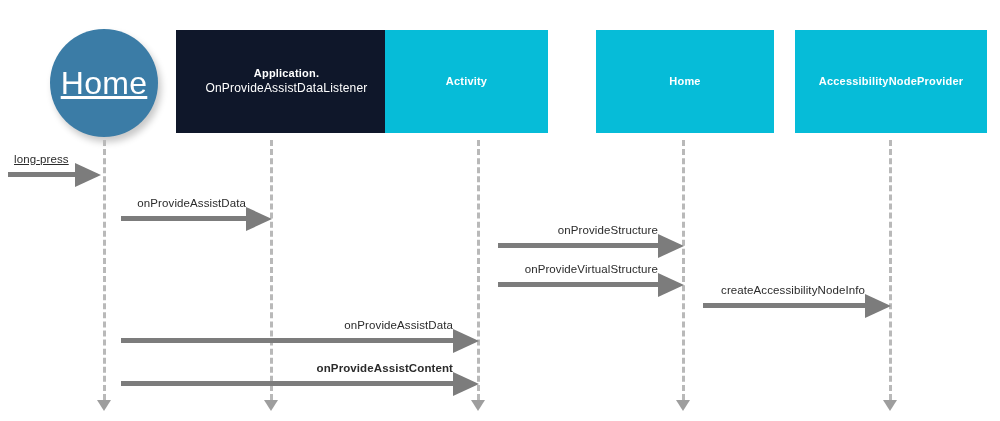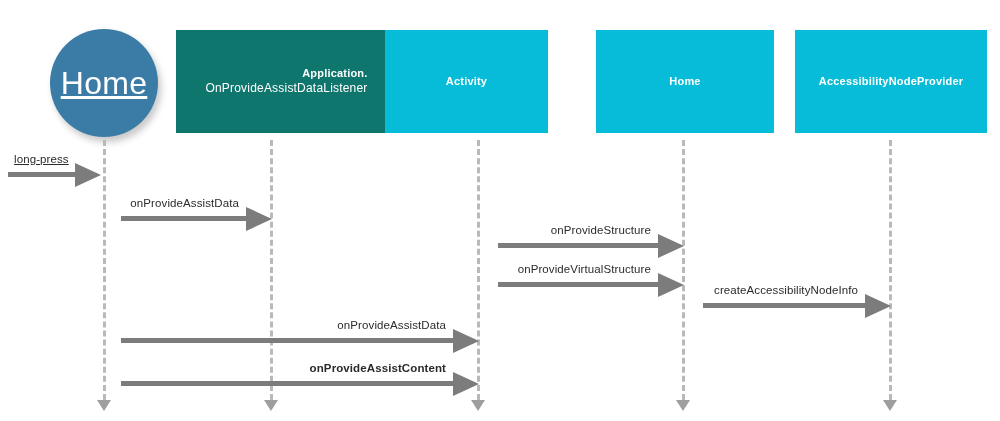--- a/index.html
+++ b/index.html
@@ -101,34 +101,34 @@
     border-left: 26px solid #7c7c7c;
   }
   .msg .msg-label {
     position: absolute;
     bottom: 7px;
     font-size: 11.5px;
     color: #2b2b2b;
     white-space: nowrap;
     letter-spacing: 0.1px;
   }
-  .msg .msg-label.right  { right: 33px; }
+  .msg .msg-label.right  { right: 26px; }
   .msg .msg-label.leftal { left: 6px; }
 </style>
 </head>
 <body>
 
 <div id="canvas">
 
   <div class="actor-circle" id="actor-circle" style="left: 50px; top: 29px; width: 108px; height: 108px; background: rgb(59, 124, 166);">
     <span class="actor-label">Home</span>
   </div>
 
   <div id="participants-layer">
-      <div class="participant-box" style="left: 176px; top: 30px; width: 221px; height: 103px; background: #0f766e; text-align: right;">
+      <div class="participant-box" style="left: 176px; top: 30px; width: 221px; height: 103px; background: #0f172a;">
         <div>
           <div class="p-title">Application.<span class="p-sub">OnProvideAssistDataListener</span></div>
         </div>
       </div>
       <div class="participant-box" style="left: 385px; top: 30px; width: 163px; height: 103px; background: rgb(6, 188, 216);">
         <div>
           <div class="p-title">Activity</div>
         </div>
       </div>
       <div class="participant-box" style="left: 596px; top: 30px; width: 178px; height: 103px; background: rgb(6, 188, 216);">

